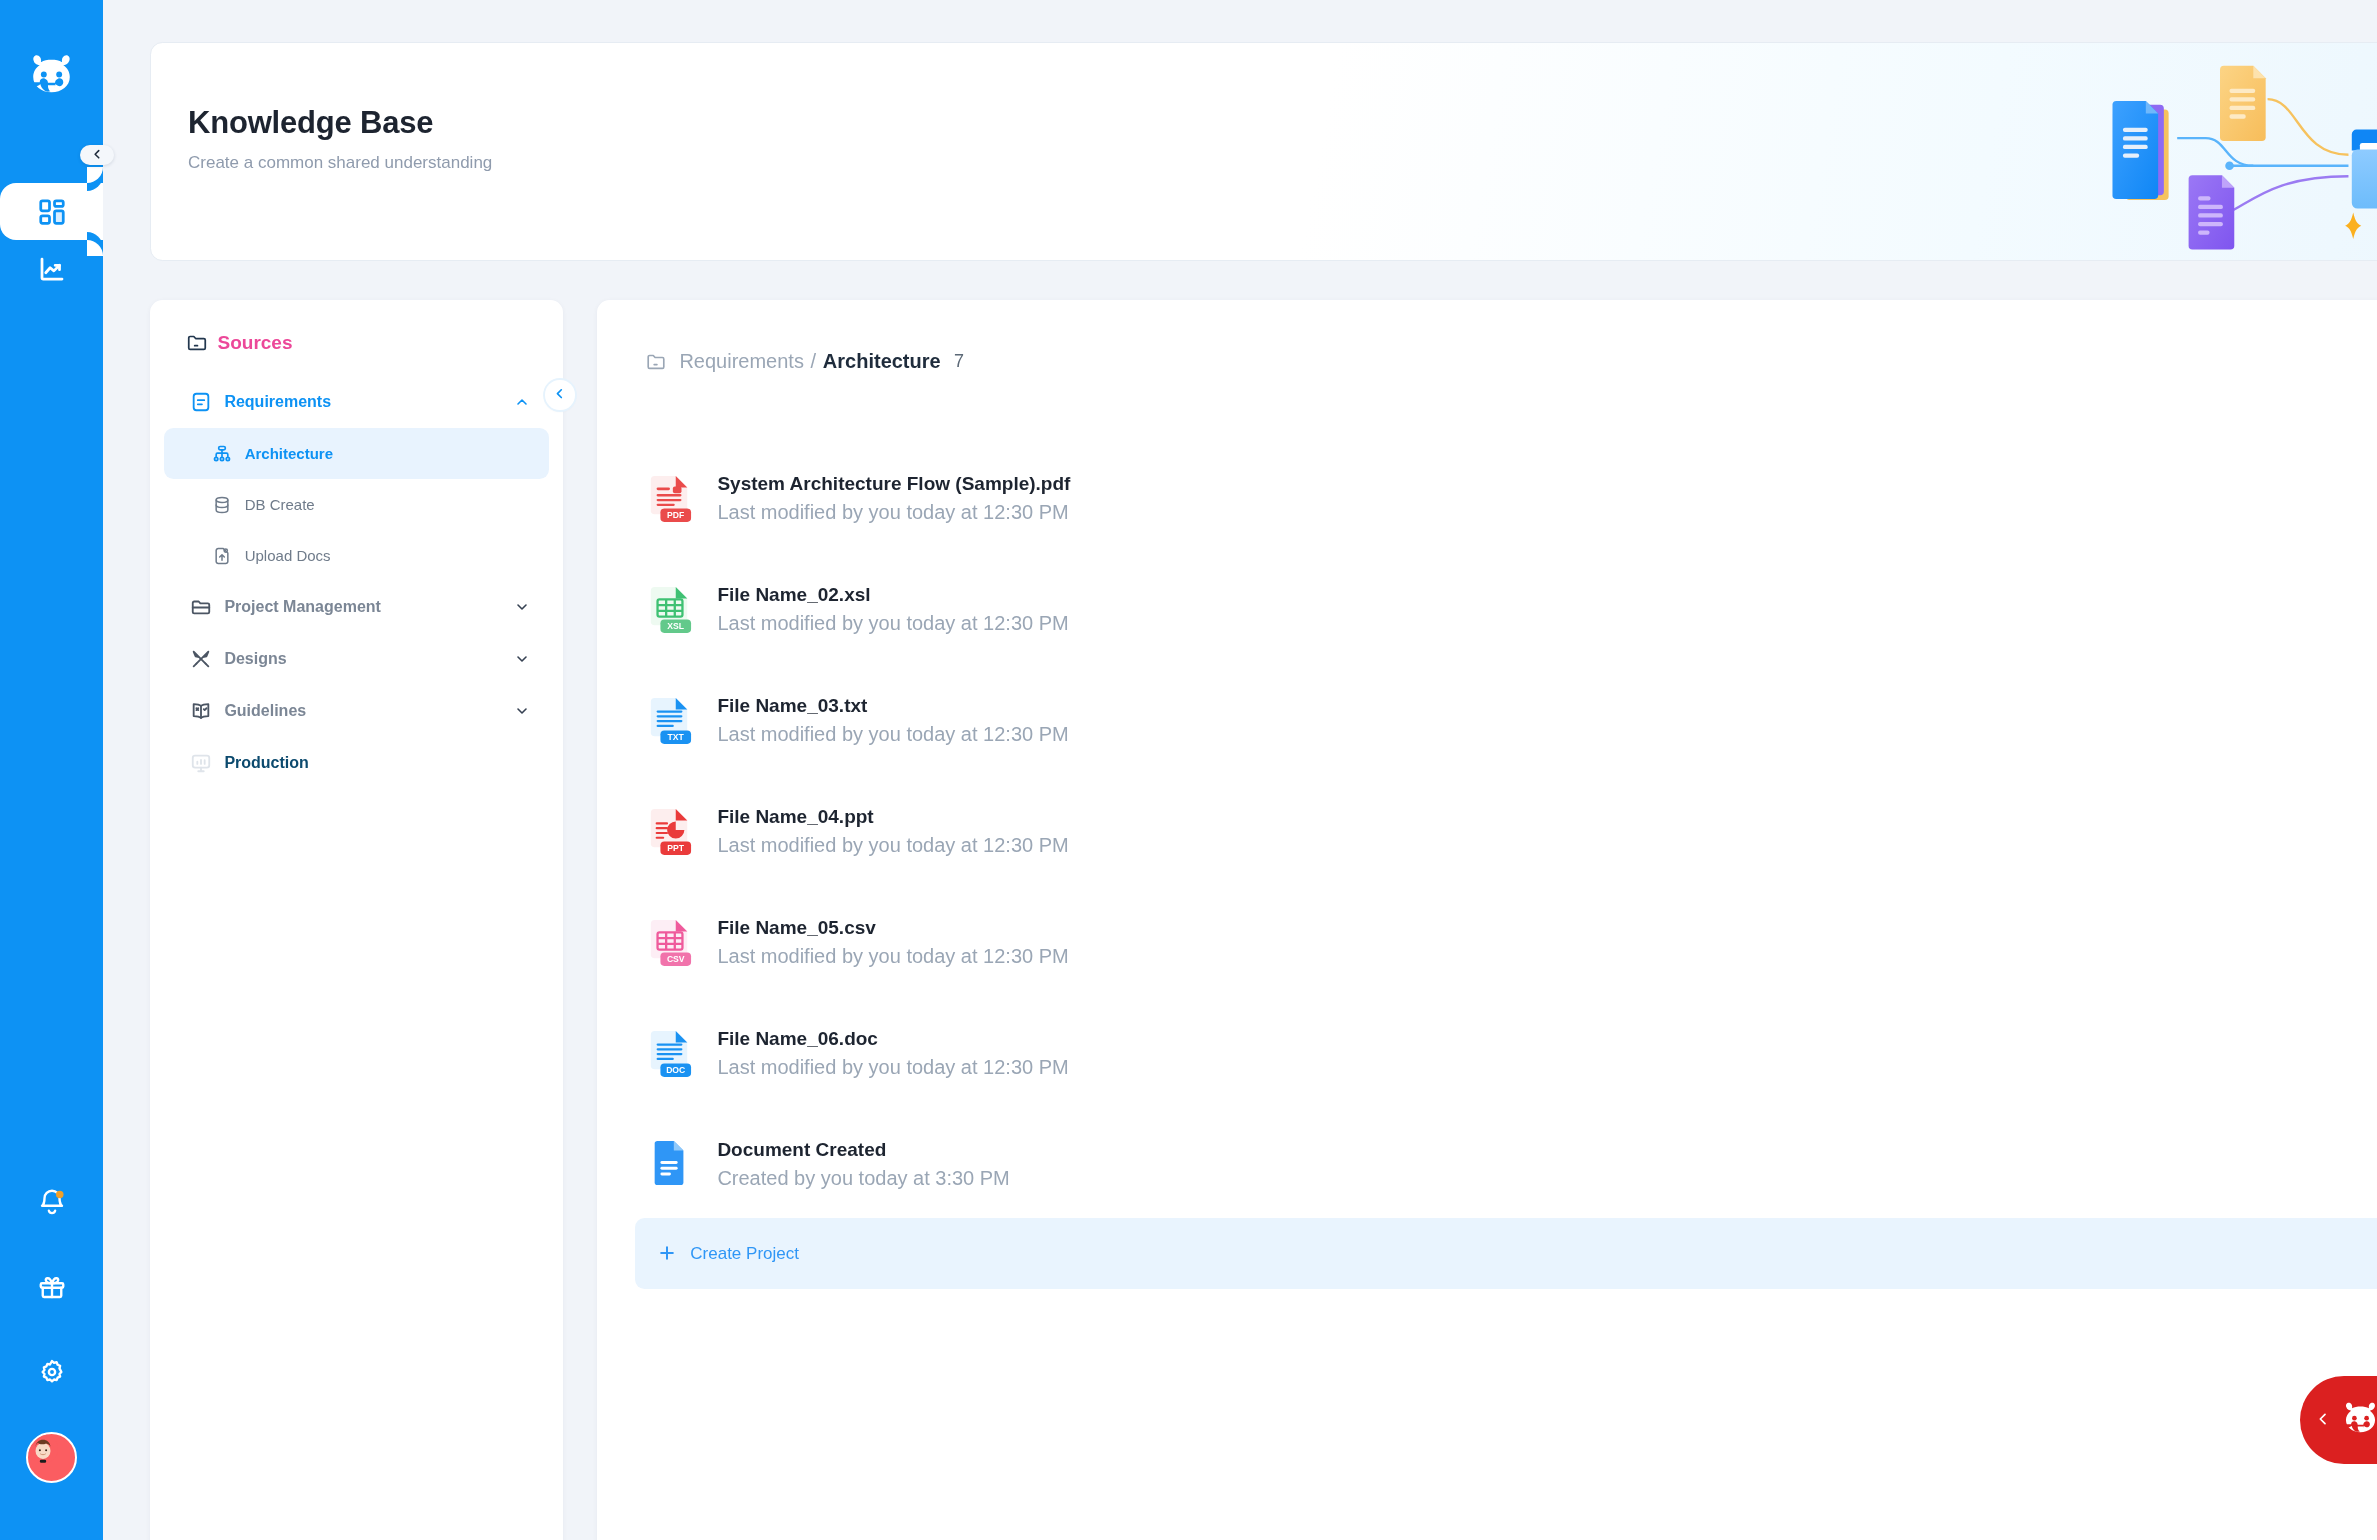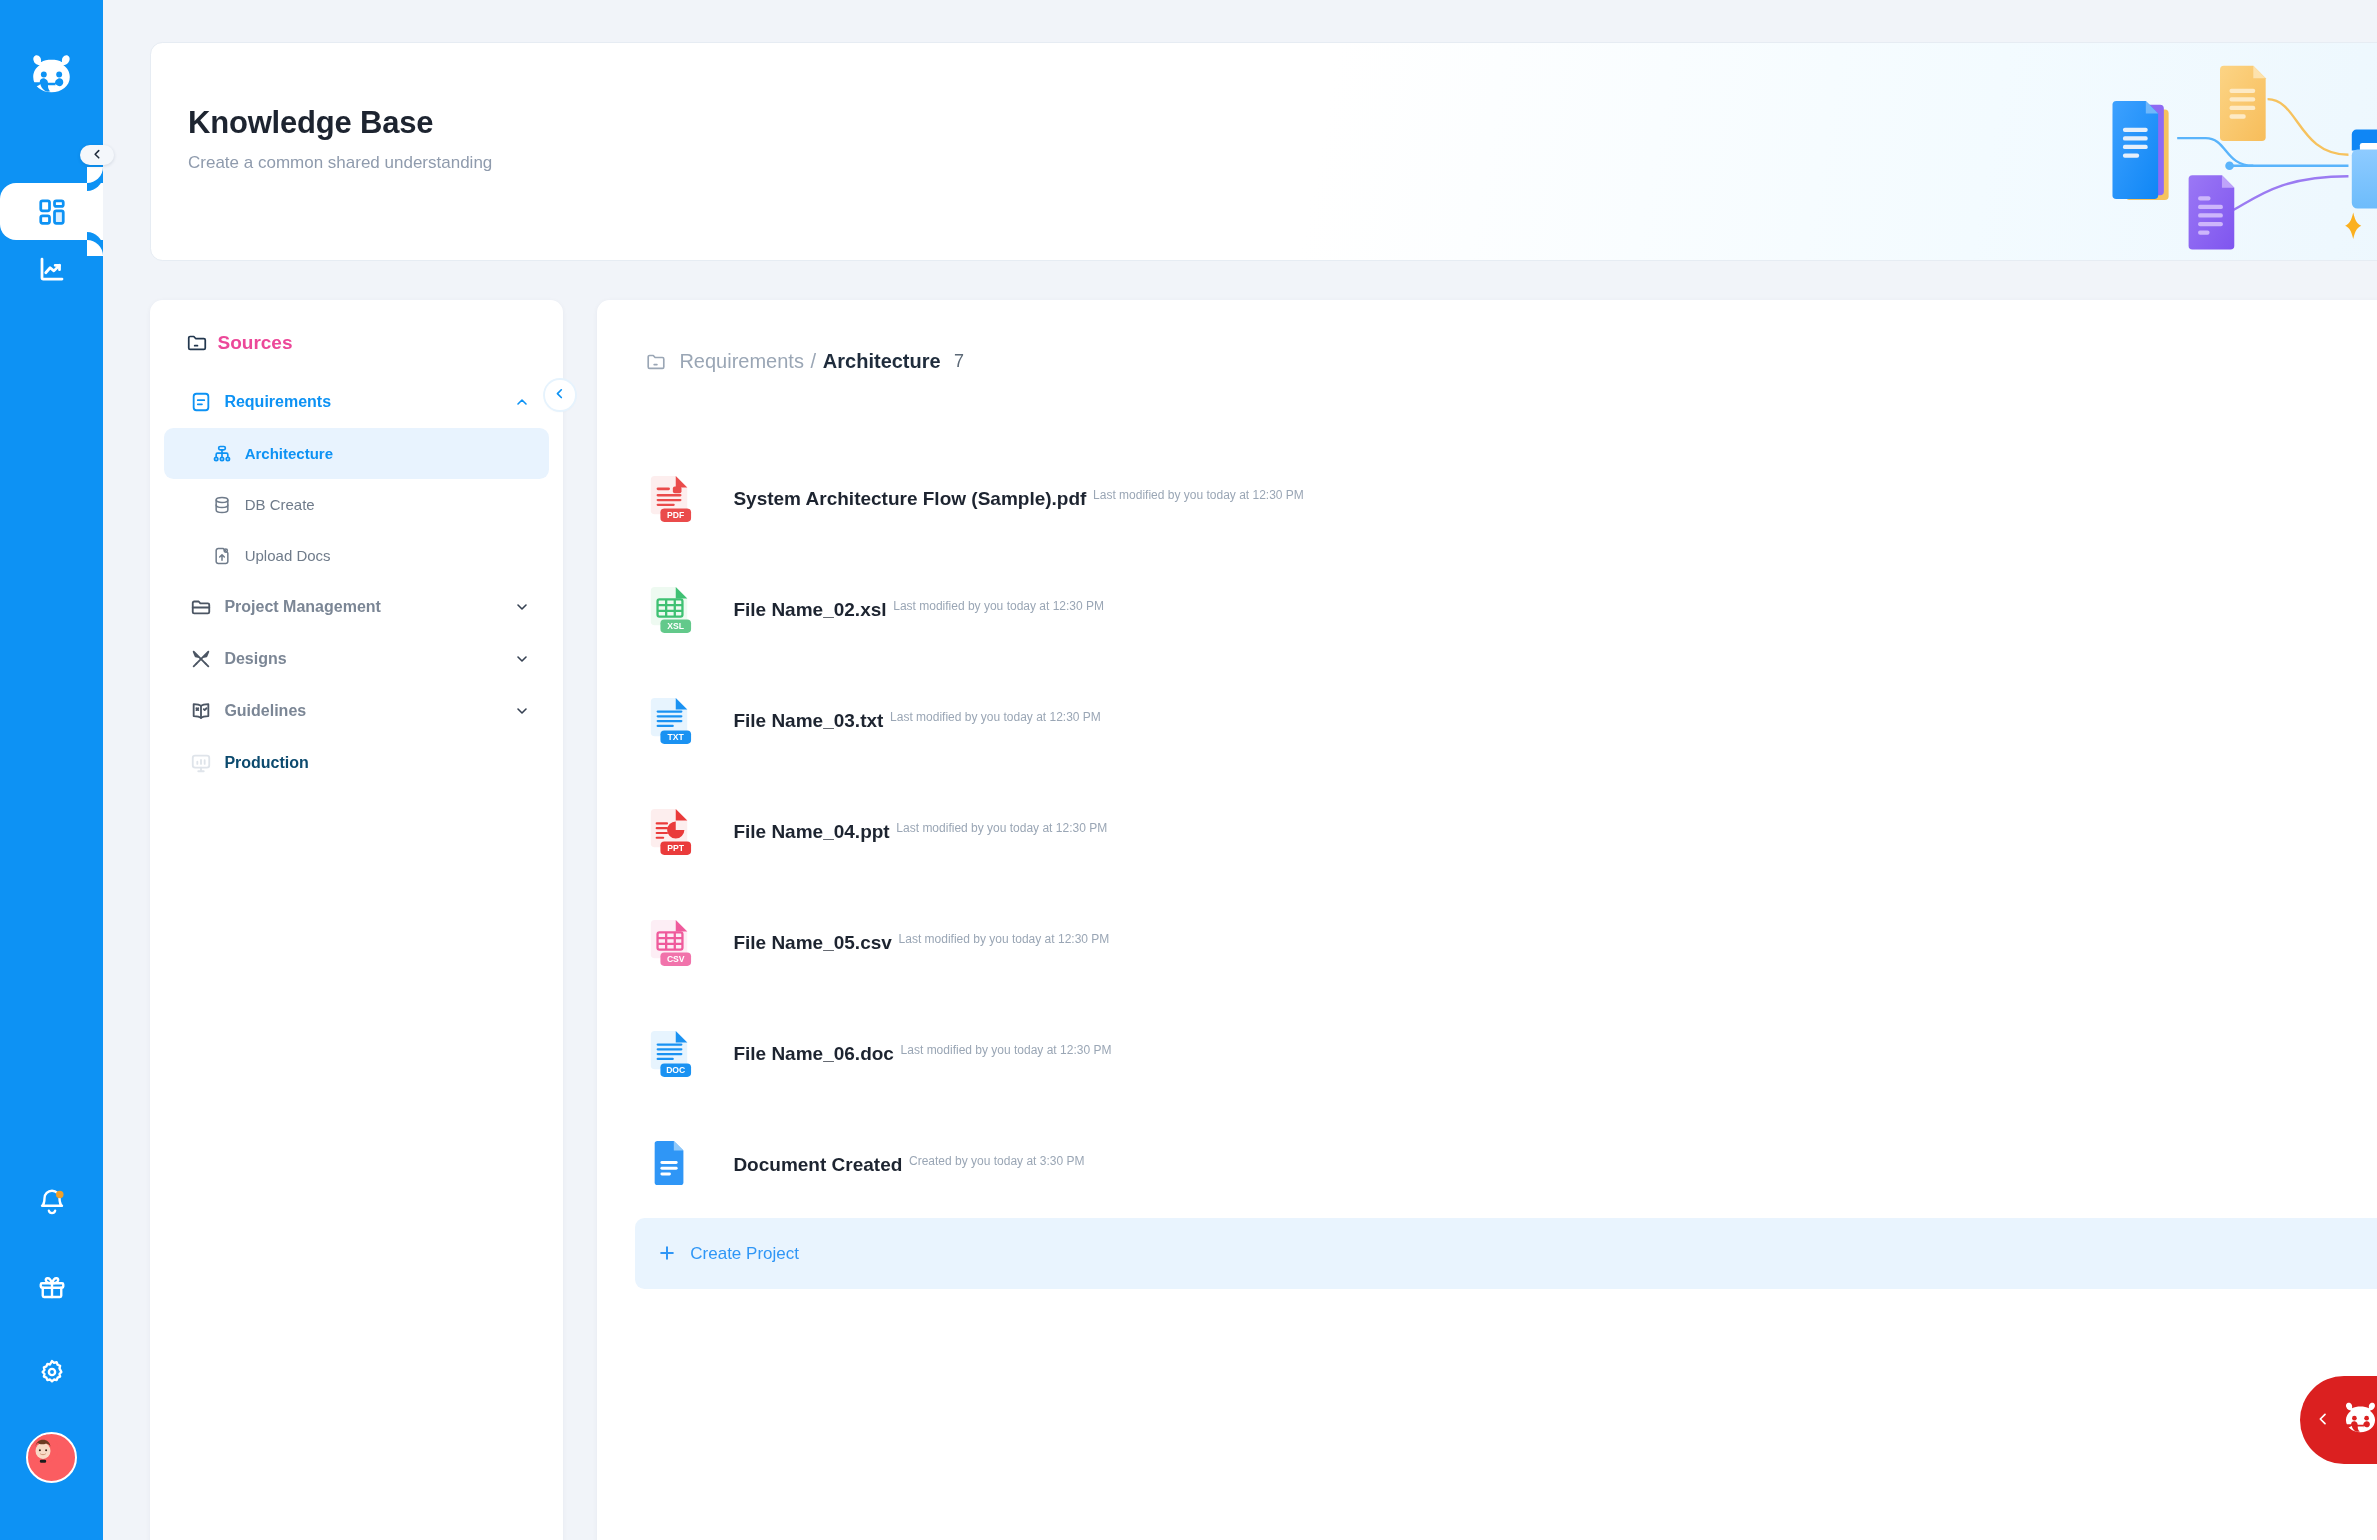--- a/index.html
+++ b/index.html
@@ -119,23 +119,23 @@
   }
   .crumb-icon { width: 22px; height:22px; margin-right: 12.4px; }
   .crumb-parent { font-size: 20px; color:#9aa6b5; }
   .crumb-sep { font-size: 20px; color:#9aa6b5; margin: 0 6.7px; }
   .crumb-current { font-size: 20px; font-weight:700; color:#1f2c3c; }
   .crumb-count { font-size: 18px; color:#5b6876; margin-left: 13.3px; }
 
   .file-list { position:absolute; left: 38px; top: 143px; right: 38px; }
   .file-row { display:flex; align-items:center; height: 111px; padding-left: 12.4px; }
   .file-icon { width: 46px; height: 49px; flex:0 0 46px; margin-right: 24px; }
-  .file-meta { display:flex; flex-direction:row; gap: 6.7px; margin-left: 16px; }
+  .file-meta { display:flex; flex-direction:column; gap: 6.7px; }
   .file-name { font-size: 19px; font-weight:700; color:#1d2430; }
-  .file-sub { font-size: 12px; color:#9aa6b5; }
+  .file-sub { font-size: 20px; color:#9aa6b5; }
 
   .create-doc {
     position:absolute; left: 38px; right: 38px; top: 918px;
     height: 71px; background:#e9f4fe; border-radius: 9.5px;
     display:flex; align-items:center; padding-left: 22px; gap: 13.3px;
   }
   .create-doc svg { width: 20px; height:20px; }
   .create-doc-label { font-size: 17px; color:#2f96f6; }
 
   

